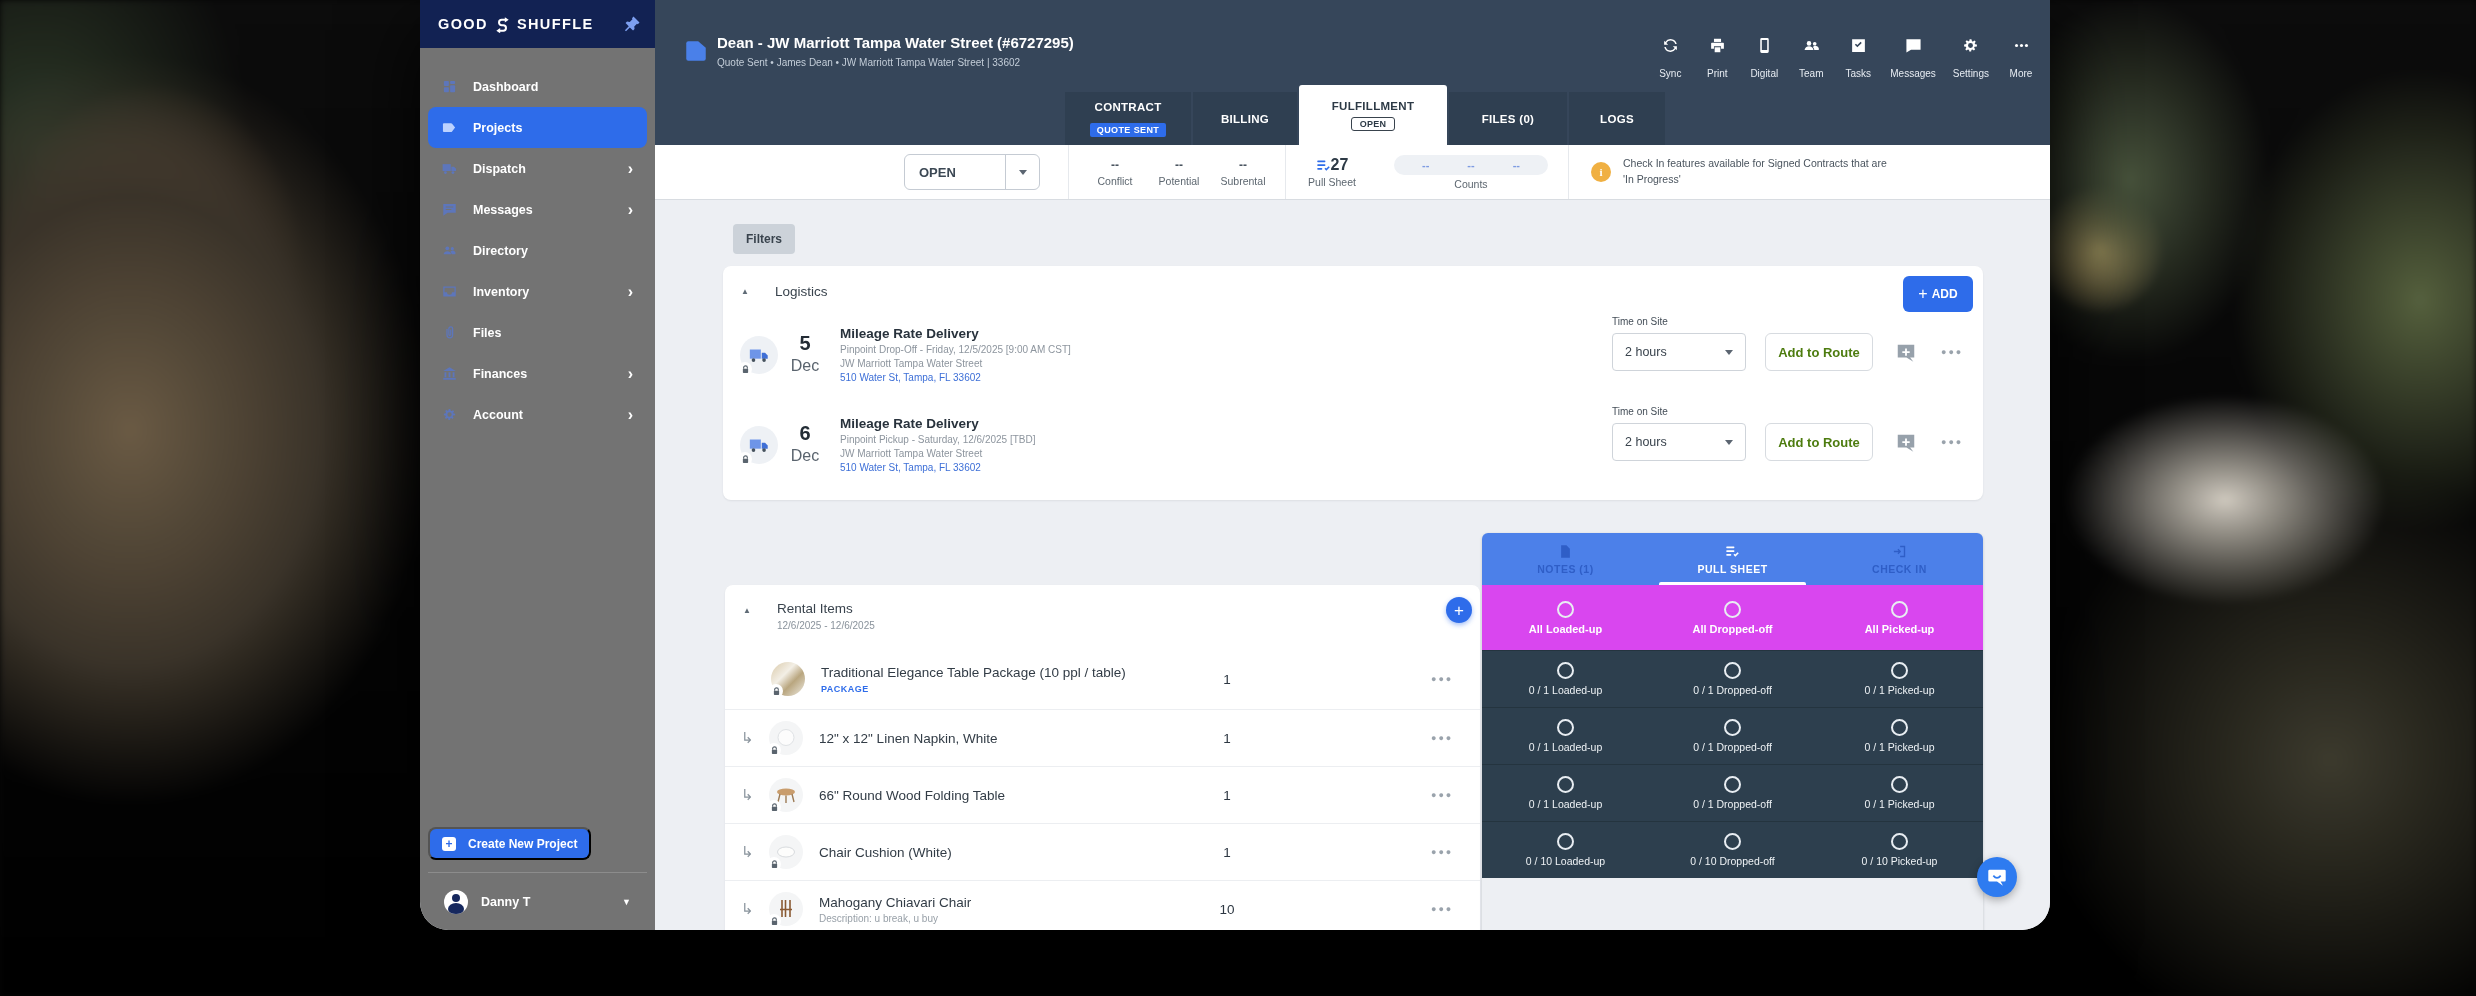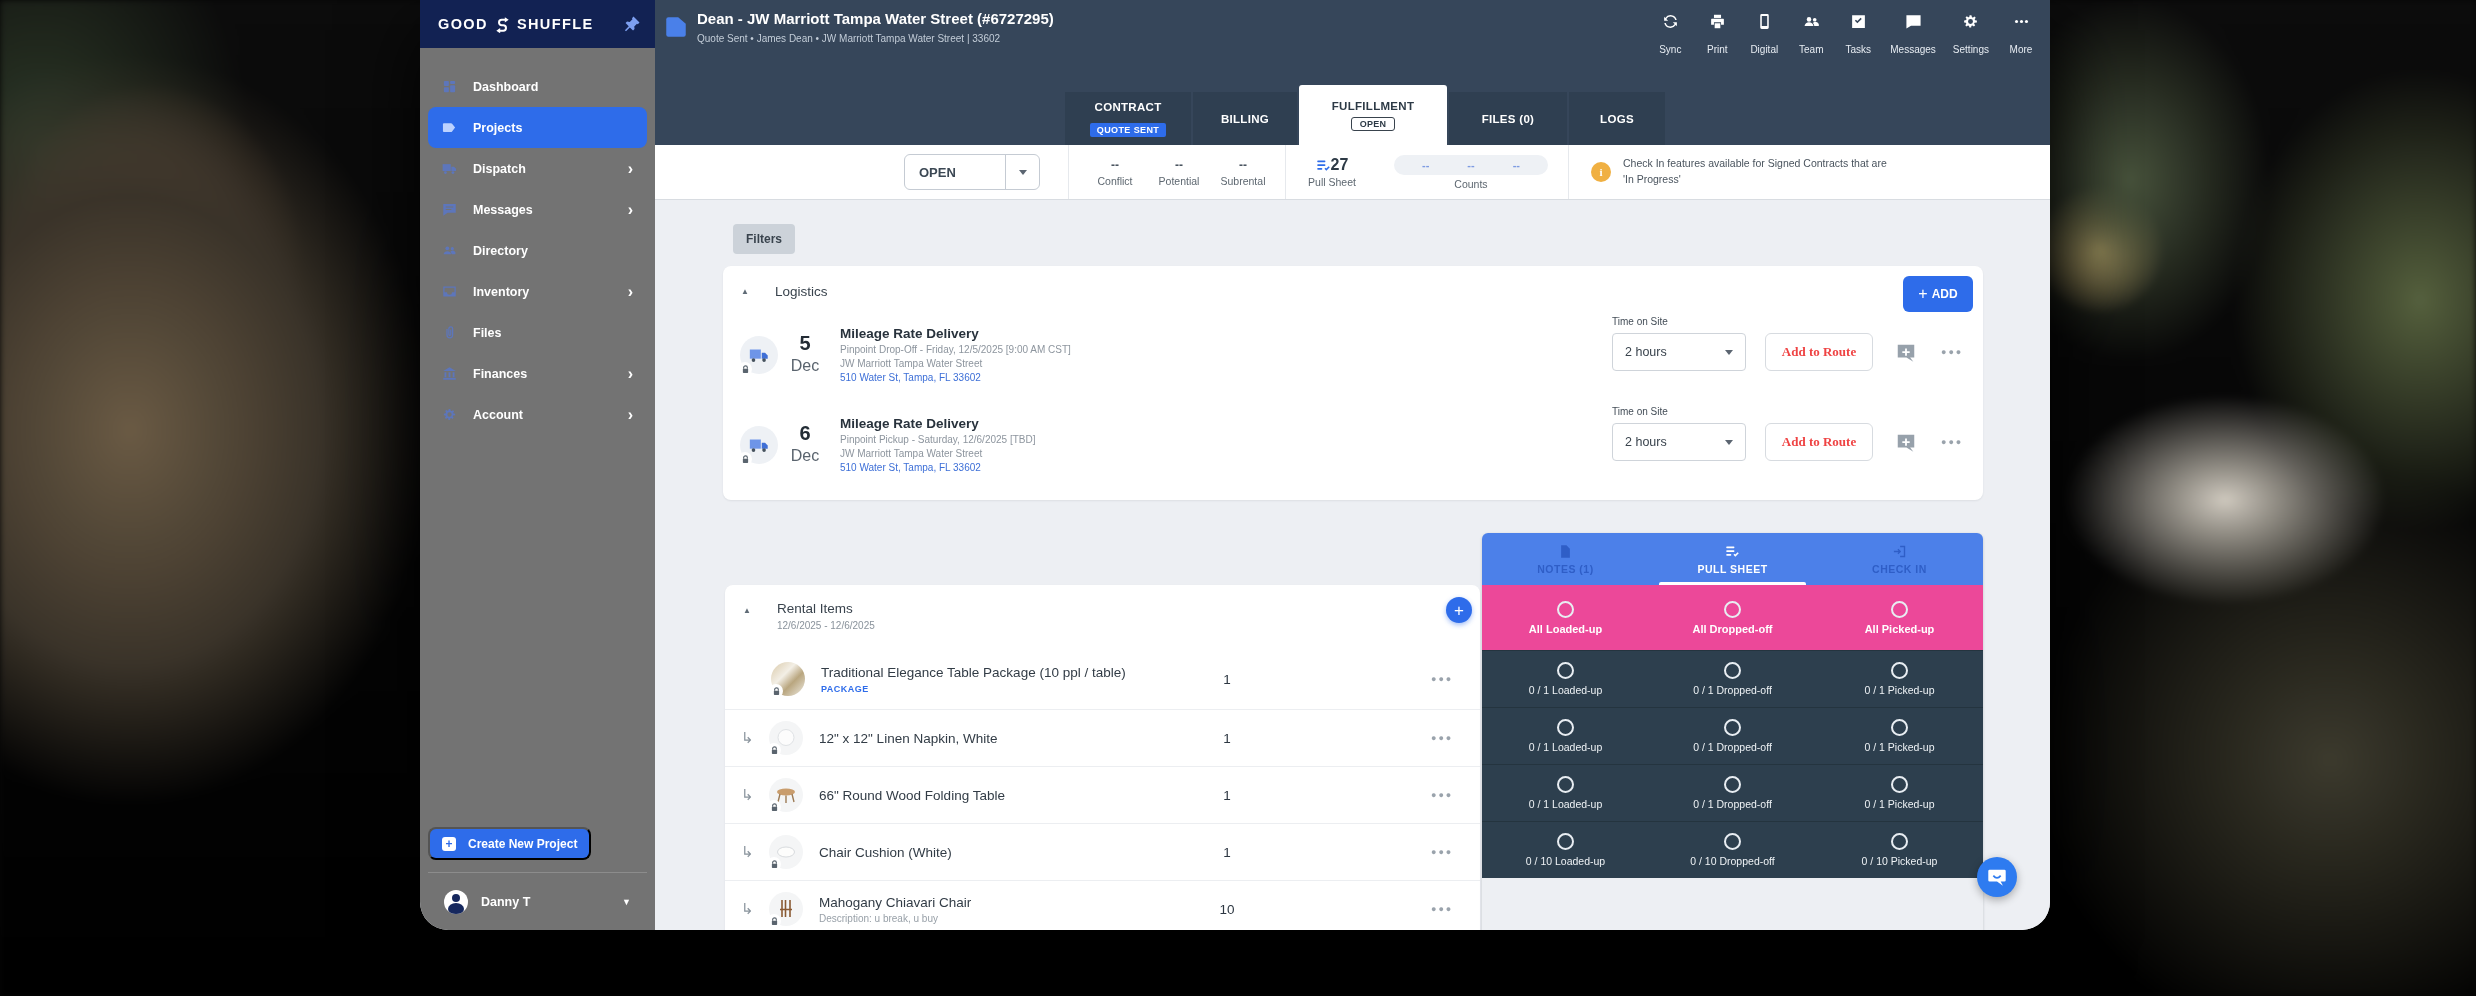--- a/index.html
+++ b/index.html
@@ -47,21 +47,21 @@
   .user-row { margin-top:12px; height:58px; border-top:1px solid rgba(255,255,255,.18);
               display:flex; align-items:center; padding:0 16px; gap:13px; color:#fff; font-size:12.5px; font-weight:700; }
   .avatar { width:24px; height:24px; border-radius:50%; background:#fff; position:relative; overflow:hidden; }
   .avatar::before { content:""; position:absolute; left:8px; top:4px; width:8px; height:8px; border-radius:50%; background:#16285e; }
   .avatar::after { content:""; position:absolute; left:4px; top:13px; width:16px; height:12px; border-radius:50%; background:#16285e; }
   .user-caret { margin-left:auto; color:#fff; font-size:9px; }
 
   
   .main { flex:1; display:flex; flex-direction:column; position:relative; }
   .darkband { height:145px; background:#36465a; position:relative; flex-shrink:0; }
-  .topbar { display:flex; align-items:flex-start; padding:10px 14px 0 8px; }
+  .topbar { display:flex; align-items:flex-start; padding:10px 14px 0 28px;margin-top:24px; }
   .doc-ic { width:26px; height:24px; margin:4px 8px 0 0; color:#4a80e9; }
   .title { font-size:15px; font-weight:700; color:#fff; }
   .subtitle { font-size:10px; color:#c3cdd8; margin-top:6px; }
   .actions { margin-left:auto; display:flex; gap:17px; padding-top:3px; }
   .action { display:flex; flex-direction:column; align-items:center; gap:14px; color:#fff; min-width:30px; }
   .action .aic { width:17px; height:17px; }
   .action .albl { font-size:10px; color:#e7ecf2; }
   .tabrow { position:absolute; bottom:0; left:410px; display:flex; align-items:flex-end; gap:2px; }
   .tab { height:53px; background:#2f3f51; color:#fff; display:flex; flex-direction:column; align-items:center;
          justify-content:center; gap:5px; font-size:11.5px; font-weight:700; letter-spacing:.3px; padding:0 20px; }
@@ -122,21 +122,21 @@
   .lg-text { margin-left:18px; margin-top:2px; }
   .lg-title { font-size:13.5px; font-weight:700; color:#28323c; }
   .lg-sub { font-size:10px; color:#8d959e; margin-top:3px; }
   .lg-link { font-size:10px; color:#3d6fd7; margin-top:3px; }
   .lg-right { position:absolute; left:889px; top:-8px; }
   .tos-lbl { font-size:10px; color:#434d57; margin-bottom:6px; }
   .tos-controls { display:flex; align-items:center; }
   .tos-select { width:134px; height:38px; border:1px solid #cfd4da; border-radius:4px; background:#fff;
                 display:flex; align-items:center; justify-content:space-between; padding:0 12px; font-size:12.5px; color:#39434d; }
   .route-btn { margin-left:19px; height:38px; width:108px; background:#fff; border:1px solid #d7dbe0; border-radius:6px;
-               font-size:13px; font-weight:700; color:#ef4444; font-family:Liberation Serif, serif; }
+               font-size:13px; font-weight:700; color:#4d7c0f; font-family:Liberation Sans, sans-serif; }
   .note-ic { margin-left:22px; width:22px; height:20px; color:#97a1ab; }
   .dots { color:#9aa3ac; font-size:9px; letter-spacing:2px; font-weight:700; }
   .lg-right .dots { margin-left:24px; }
 
   
   .rental { left:70px; top:385px; width:755px; height:560px; }
   .rt-head { height:64px; display:flex; align-items:flex-start; padding:16px 18px 0; gap:26px; position:relative; }
   .rt-dates { font-size:10px; color:#8a939c; margin-top:4px; }
   .plus-fab { position:absolute; right:8px; top:12px; width:26px; height:26px; border-radius:50%; background:#2e6cea; color:#fff;
               border:none; font-size:17px; line-height:1; display:flex; align-items:center; justify-content:center;
@@ -160,21 +160,21 @@
            box-shadow:0 1px 3px rgba(27,35,45,.2); }
   .panel-tabs { height:52px; background:#4c80e9; display:grid; grid-template-columns:1fr 1fr 1fr; }
   .ptab { display:flex; flex-direction:column; align-items:center; justify-content:center; gap:4px; position:relative;
           color:#2f5ec7; font-size:10.5px; font-weight:700; letter-spacing:.5px; }
   .ptab svg { width:15px; height:15px; }
   .ptab.active { color:#fff; }
   .ptab.active .underline { position:absolute; bottom:0; left:10px; right:10px; height:3px; background:#fff; border-radius:2px 2px 0 0; }
   .prow { display:grid; grid-template-columns:1fr 1fr 1fr; }
   .pcell { display:flex; flex-direction:column; align-items:center; justify-content:center; gap:5px; }
   .pcircle { width:17px; height:17px; border:2px solid #e8edf2; border-radius:50%; }
-  .prow.summary { height:65px; background:#ec4899; }
+  .prow.summary { height:65px; background:#d946ef; }
   .prow.summary .plabel { font-size:11px; font-weight:700; color:#fff; }
   .control-row { height:50px; background:#1d2b37; display:flex; align-items:center; justify-content:center;
                  font-size:10.5px; color:#d3dae0; }
   .prow.itemrow { height:57px; background:#2d3f4e; border-top:1px solid #24343f; }
   .prow.itemrow .plabel { font-size:10.5px; color:#eef2f5; }
 
   .fab { position:absolute; left:1322px; top:657px; width:40px; height:40px; border-radius:50%; background:#2e7bf0;
          border:none; display:flex; align-items:center; justify-content:center; box-shadow:0 3px 8px rgba(0,0,0,.3); }
   .fab svg { width:22px; height:22px; }
 </style>

